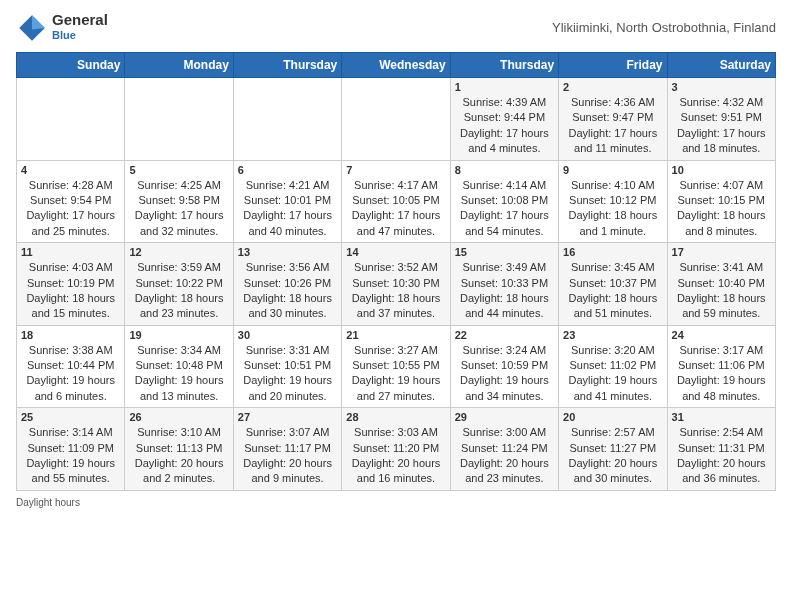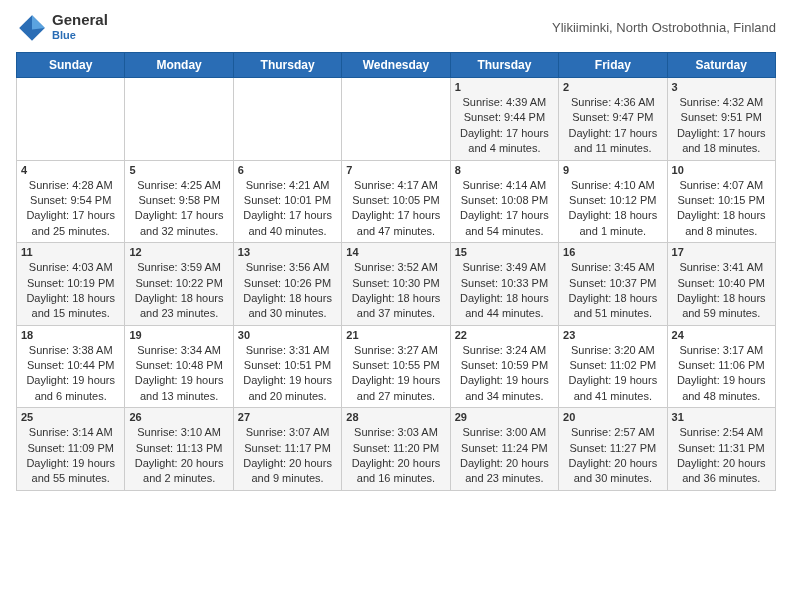--- a/index.html
+++ b/index.html
@@ -62,21 +62,21 @@
       width: 100%;
       border-collapse: collapse;
       table-layout: fixed;
     }
     thead tr th {
       background-color: #2a6db5;
       color: #fff;
       font-size: 12px;
       font-weight: bold;
       padding: 5px 4px;
-      text-align: center;
+      text-align: right;
       border: 1px solid #1a5a9a;
     }
     tbody tr td {
       border: 1px solid #ccc;
       vertical-align: top;
       padding: 3px 4px;
       font-size: 9.5px;
       color: #333;
       height: 80px;
       background: #fff;
@@ -365,13 +365,16 @@
             <span class="day-number">31</span>
             <div class="day-info">Sunrise: 2:54 AM
 Sunset: 11:31 PM
 Daylight: 20 hours
 and 36 minutes.</div>
           </td>
         </tr>
       </tbody>
   </table>
 
+  <div class="footer">
+    <span>Daylight hours</span>
+  </div>
 </div>
 
 </body></html>

